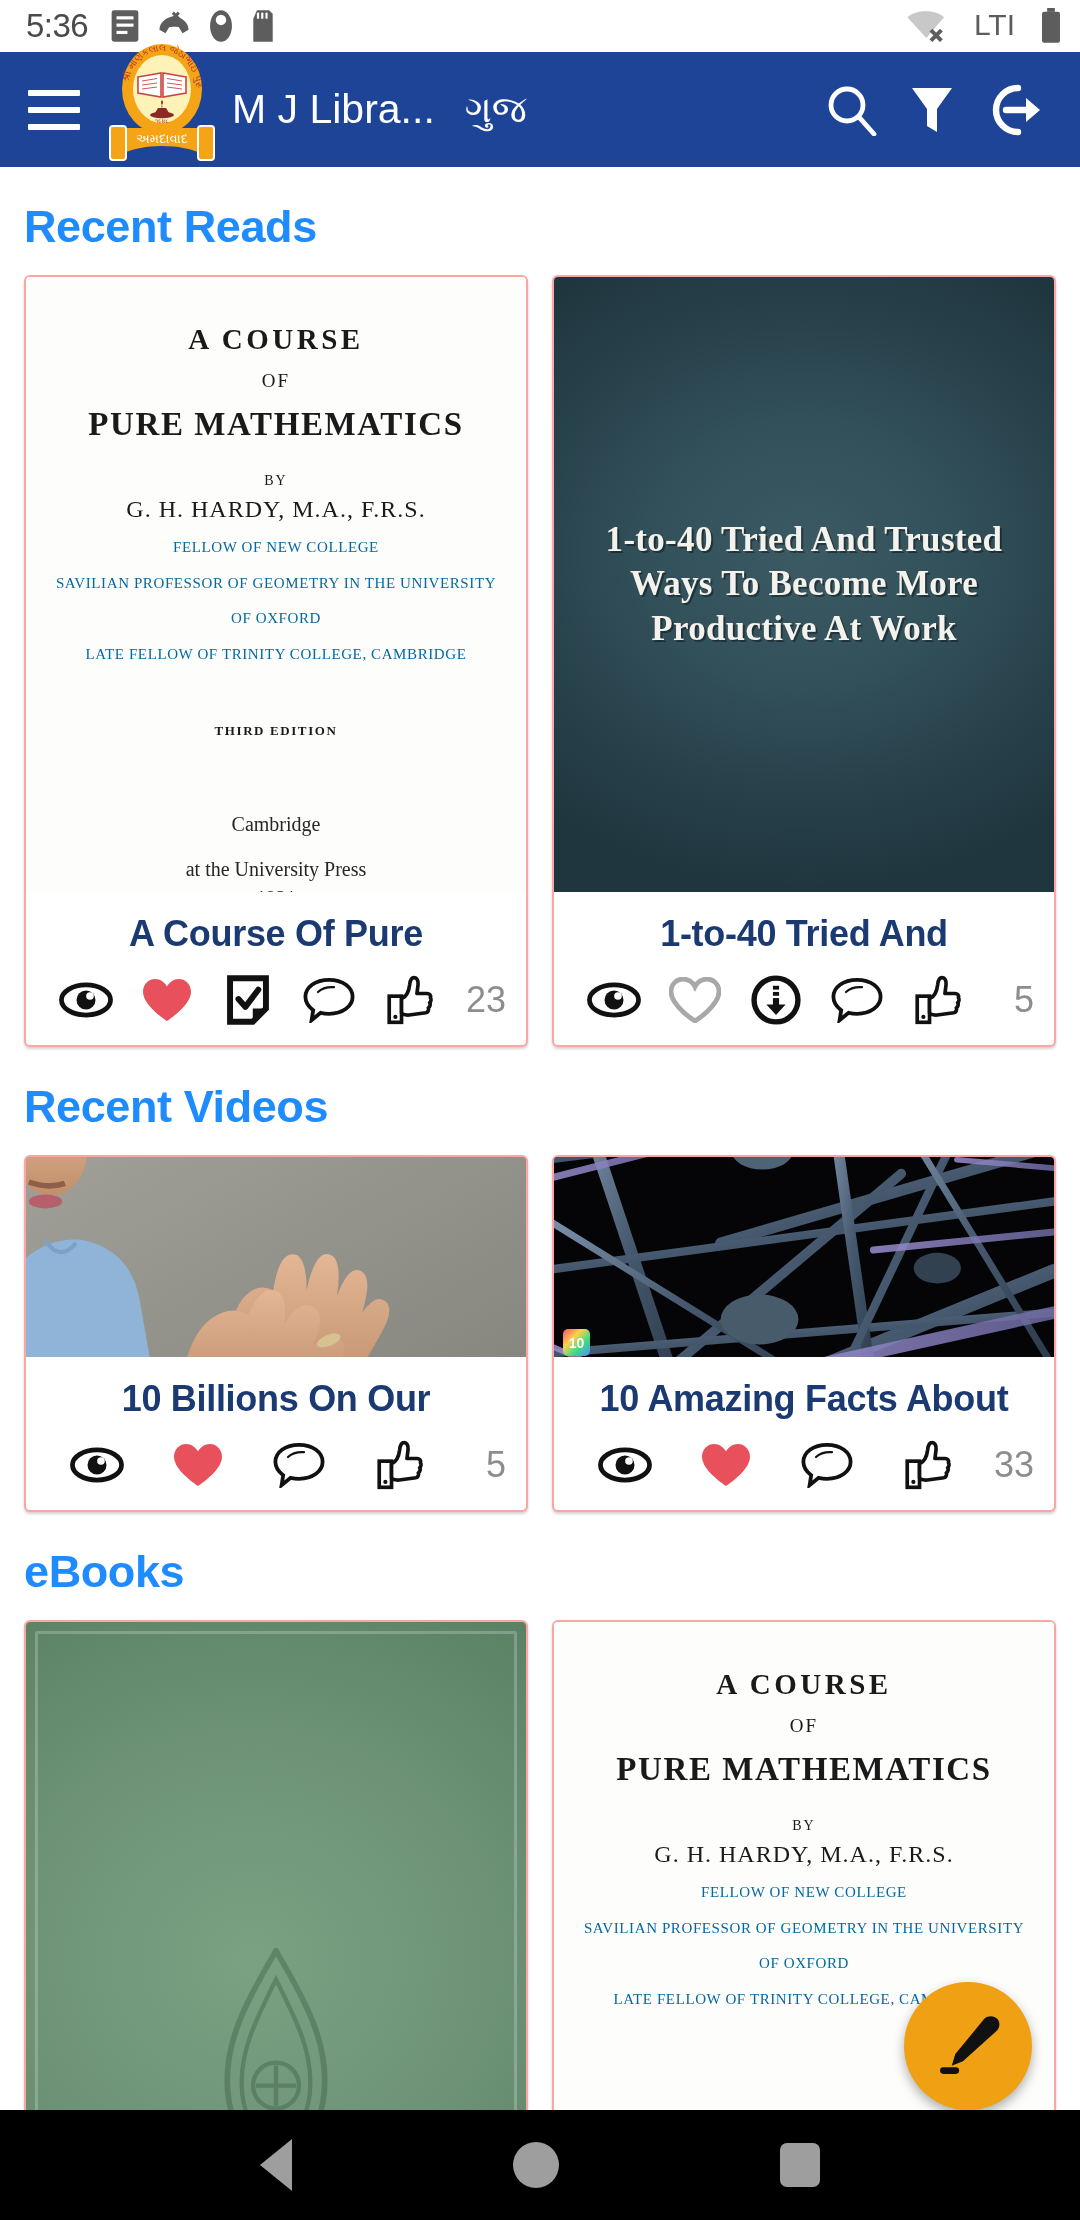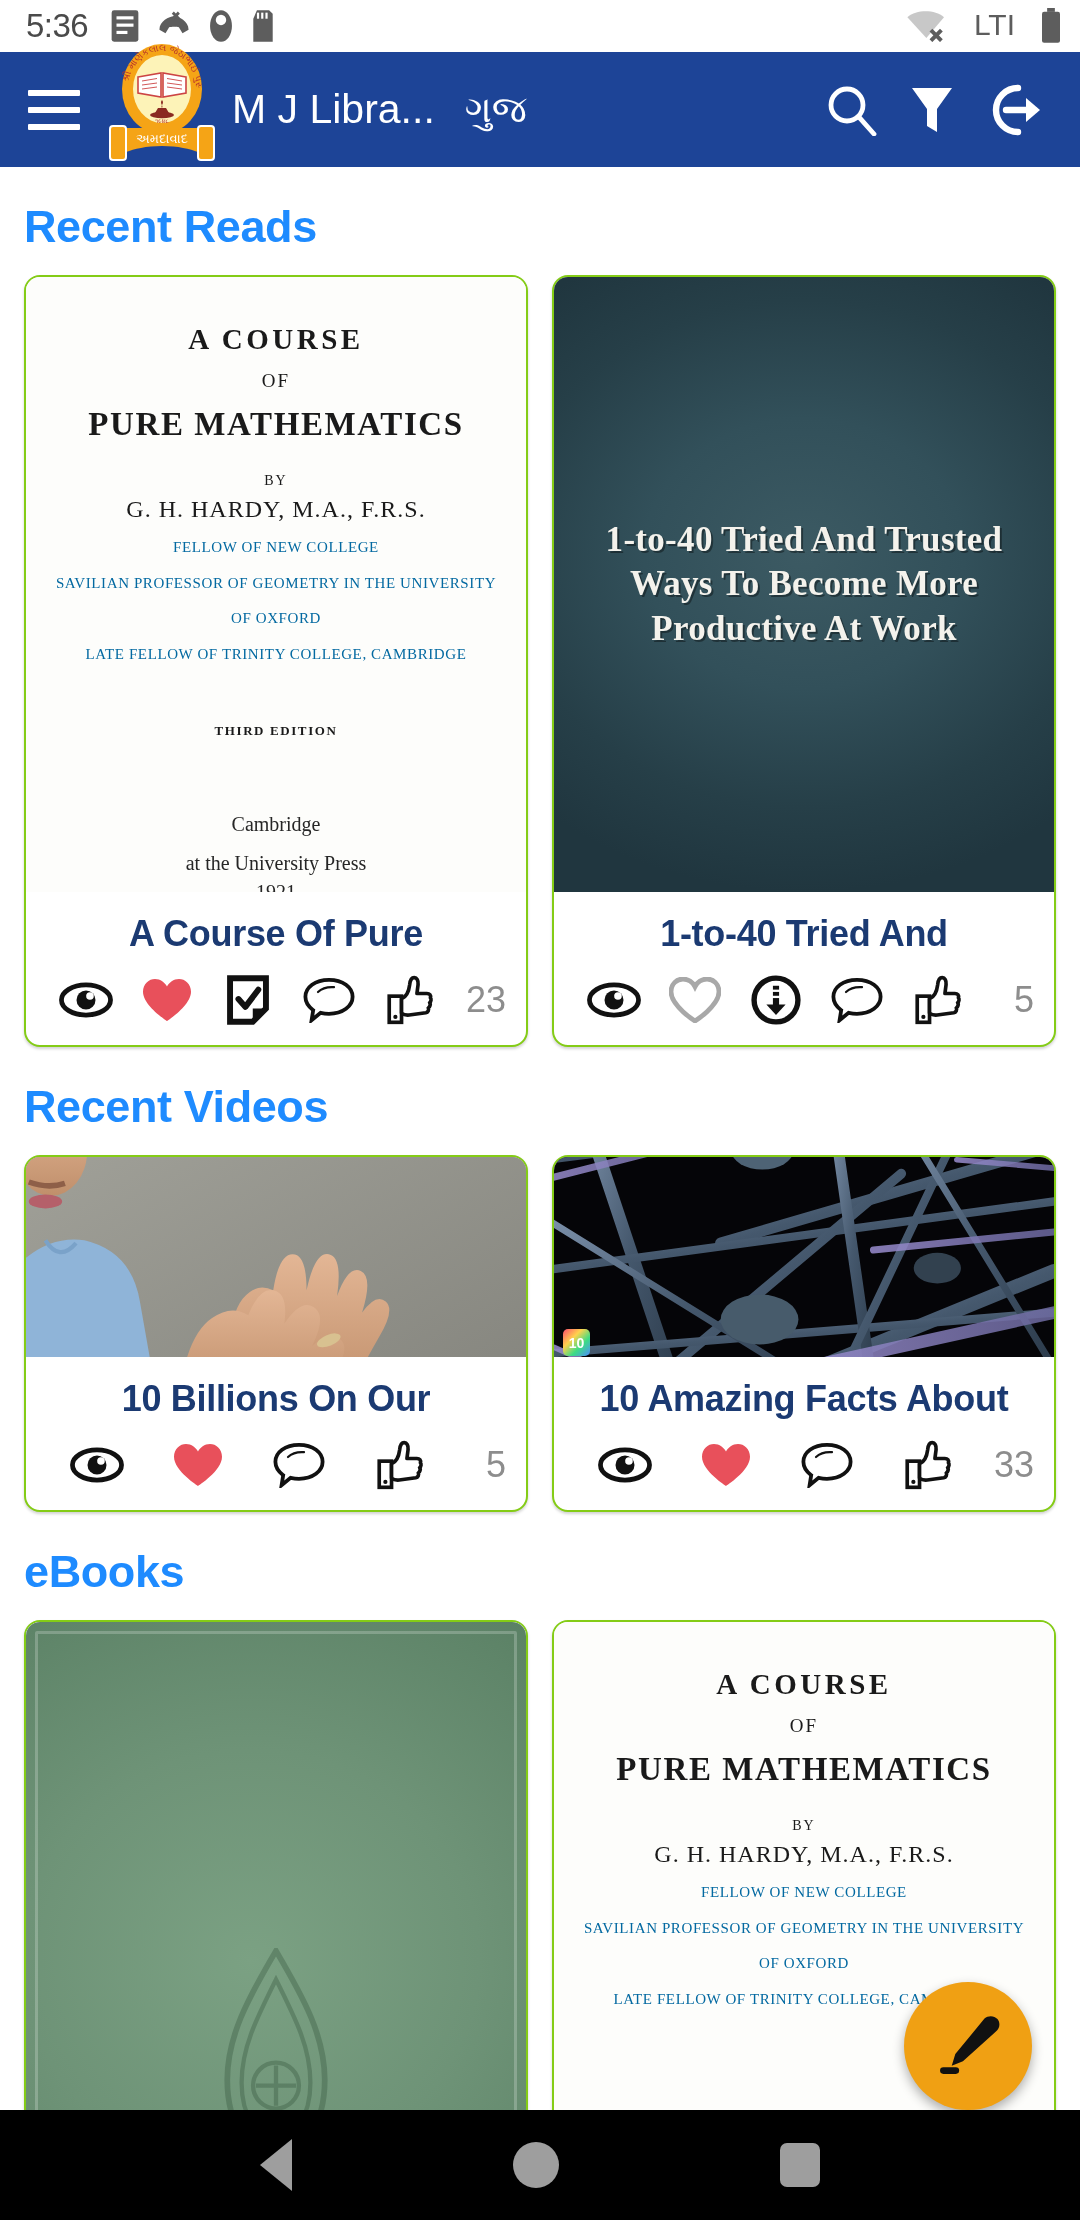--- a/index.html
+++ b/index.html
@@ -77,22 +77,22 @@
     padding:34px 0 22px 24px;
     letter-spacing:-0.4px;
   }
   .row{
     display:flex; gap:24px;
     padding:0 24px;
   }
   .card{
     flex:1 1 0; min-width:0;
     background:#fff;
-    border:2px solid #84cc16;
-    border-radius:16px;
+    border:2px solid #fca5a5;
+    border-radius:6px;
     overflow:hidden;
     box-shadow:0 2px 3px rgba(0,0,0,.18);
     display:flex; flex-direction:column;
   }
 
   
   .cover{ width:100%; height:615px; position:relative; overflow:hidden; background:#fff; }
   .doc-cover{
     width:100%; height:100%;
     background:#fdfdfb;
@@ -313,21 +313,21 @@
           <div class="dc-of">OF</div>
           <div class="dc-t2">PURE MATHEMATICS</div>
           <div class="dc-by">BY</div>
           <div class="dc-auth">G. H. HARDY, M.A., F.R.S.</div>
           <div class="dc-aff">FELLOW OF NEW COLLEGE</div>
           <div class="dc-aff">SAVILIAN PROFESSOR OF GEOMETRY IN THE UNIVERSITY</div>
           <div class="dc-aff">OF OXFORD</div>
           <div class="dc-aff">LATE FELLOW OF TRINITY COLLEGE, CAMBRIDGE</div>
           <div class="dc-ed">THIRD EDITION</div>
           <div class="dc-pub">Cambridge</div>
-          <div class="dc-pub" style="margin-top:12px">at the University Press</div>
+          <div class="dc-pub" style="margin-top:18px">at the University Press</div>
           <div class="dc-pub" style="margin-top:2px">1921</div>
         </div>
       </div>
       <div class="card-title">A Course Of Pure</div>
       <div class="actions">
         <div class="act">
           <svg width="54" height="38" viewBox="0 0 34 24">
               <ellipse cx="17" cy="12" rx="15.5" ry="9.5" fill="none" stroke="#111" stroke-width="3"></ellipse>
               <circle cx="17" cy="12" r="6" fill="#111"></circle>
               <circle cx="19.5" cy="9.5" r="2.4" fill="#fff"></circle>

